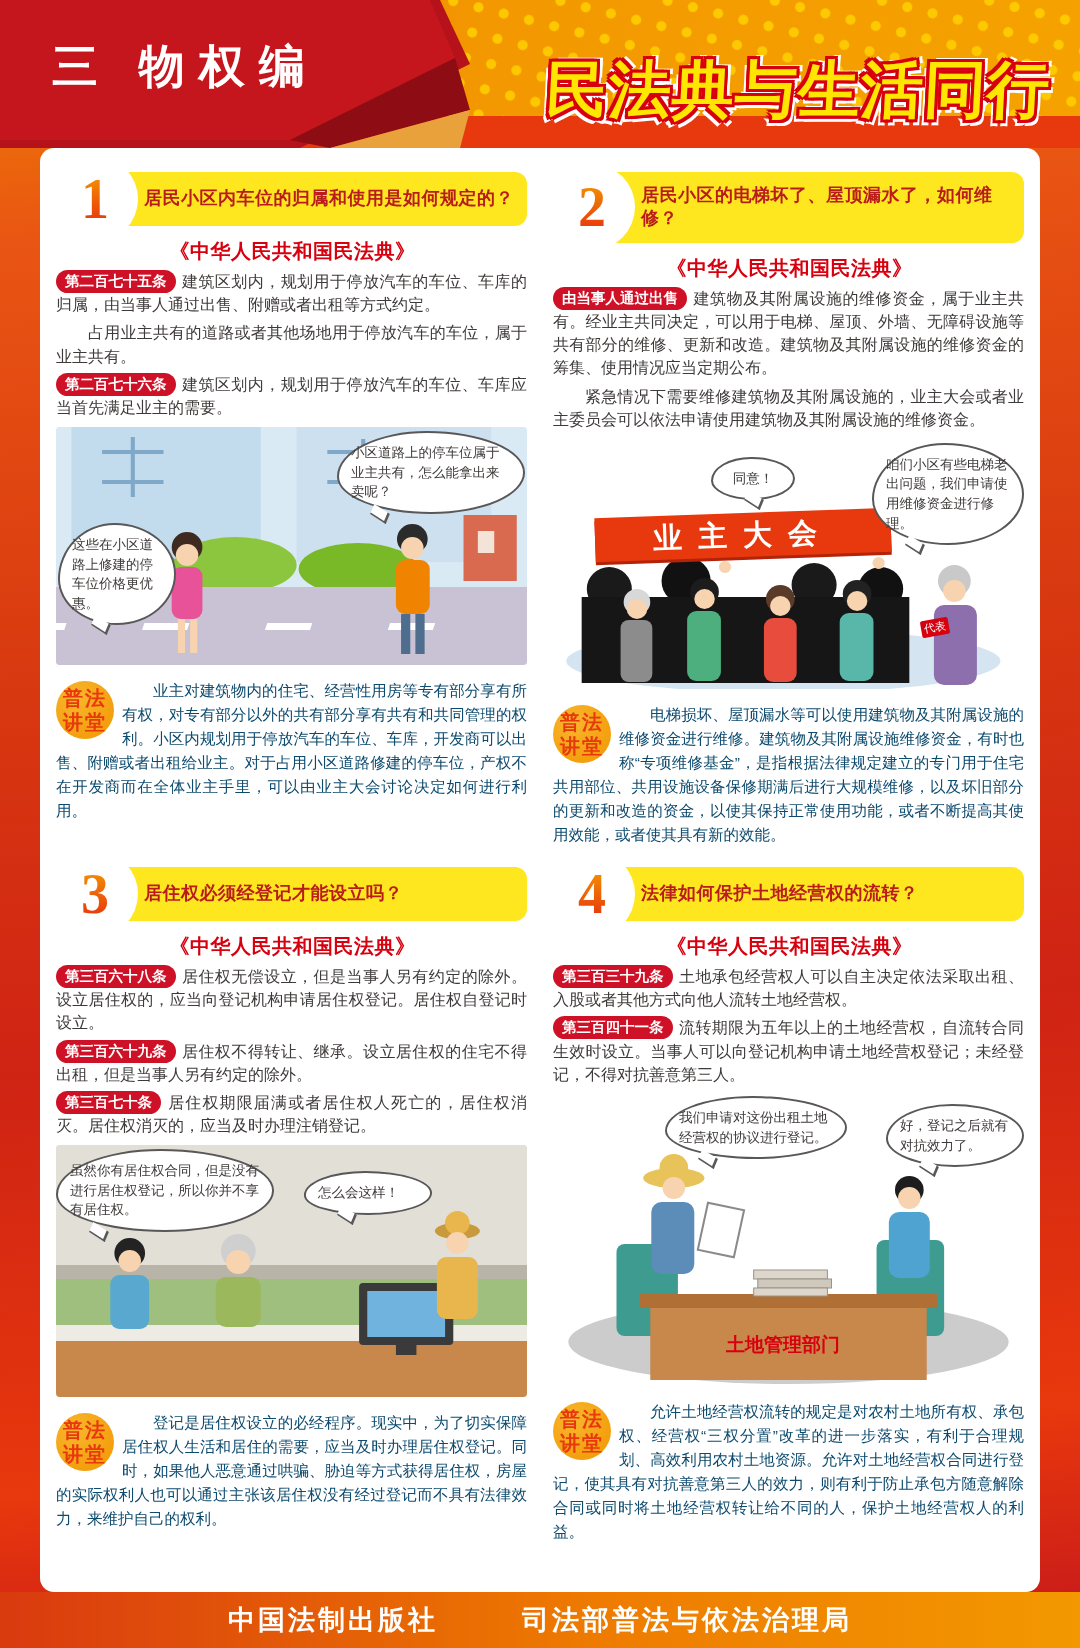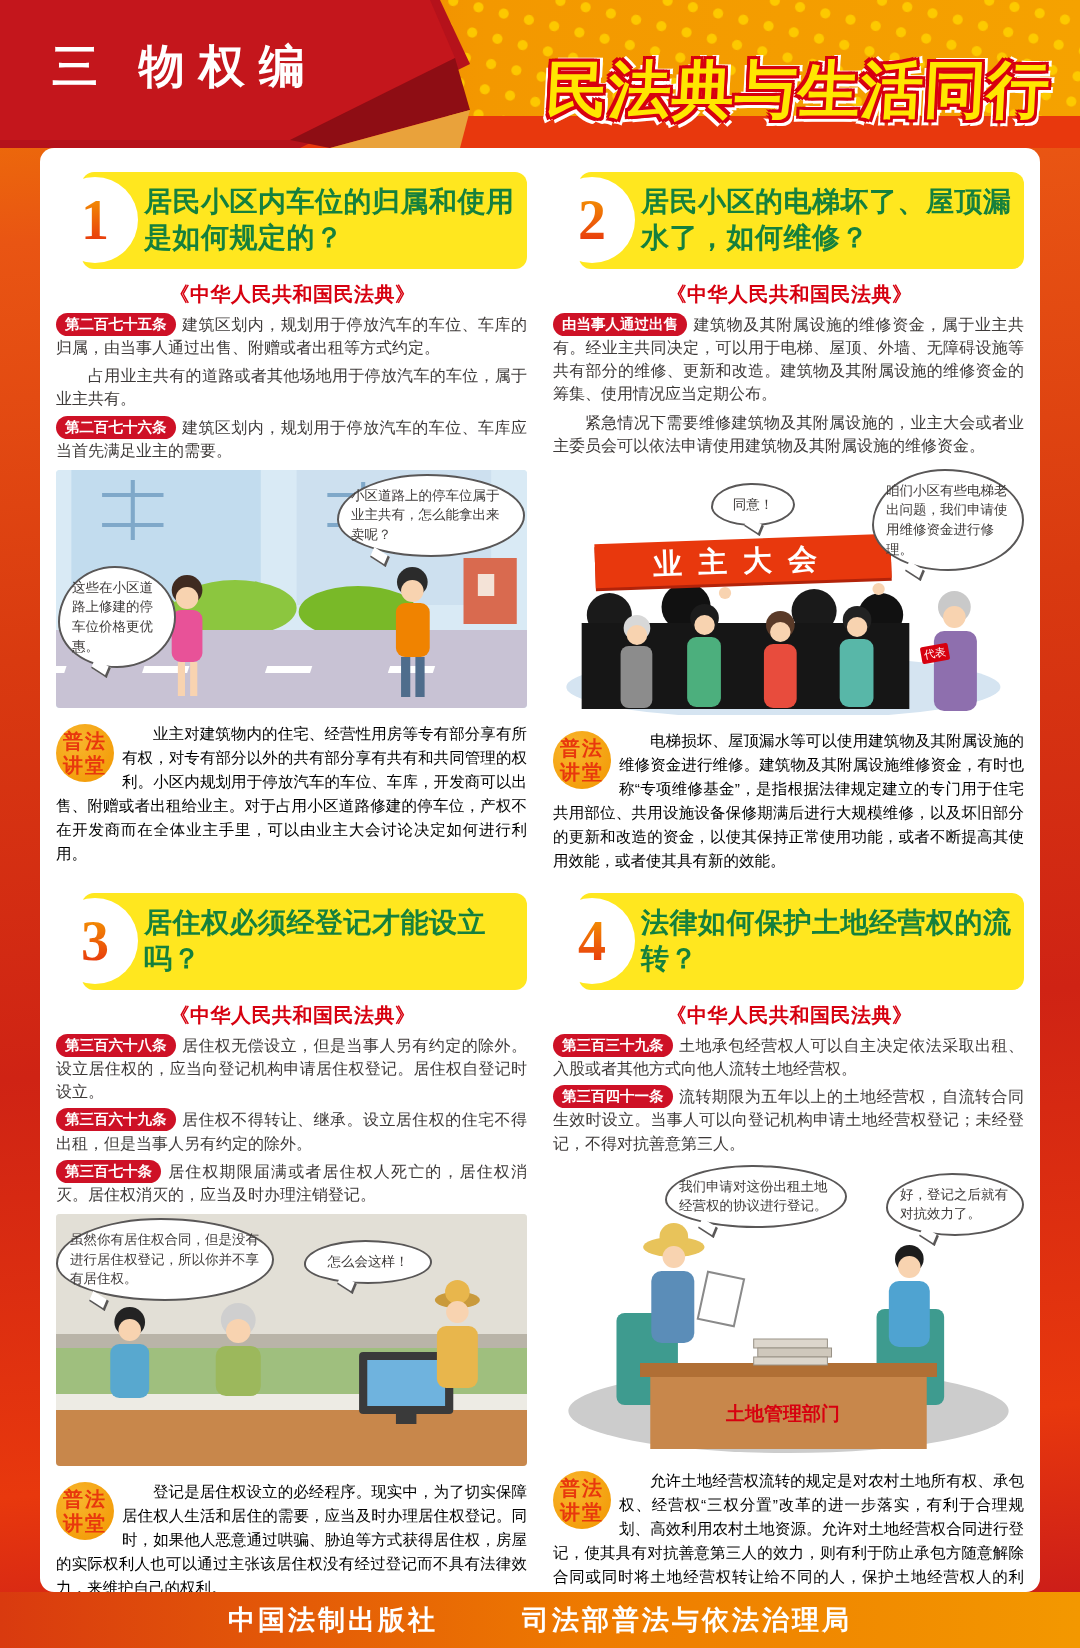--- a/index.html
+++ b/index.html
@@ -20,21 +20,21 @@
       -3px 0 0 #d7000f,3px 0 0 #d7000f,0 -3px 0 #d7000f,0 3px 0 #d7000f,
       5px 6px 0 #ffffff,-5px 6px 0 #ffffff,6px -4px 0 #ffffff;}
   
   .panel{position:absolute;left:40px;right:40px;top:148px;bottom:56px;background:#ffffff;
     border-radius:14px;padding:24px 16px 8px 16px;box-sizing:border-box;overflow:hidden;}
   .grid{display:grid;grid-template-columns:1fr 1fr;column-gap:26px;row-gap:20px;}
   
   .section{position:relative;}
   .sec-head{position:relative;background:#ffe71f;border-radius:12px;margin-left:26px;
     padding:12px 12px 12px 62px;min-height:30px;display:flex;align-items:center;}
-  .sec-title{font-size:28px;font-weight:bold;color:#15803d;line-height:1.3;letter-spacing:.5px;}
+  .sec-title{font-size:18px;font-weight:bold;color:#b91c1c;line-height:1.3;letter-spacing:.5px;}
   .num-circle{position:absolute;left:-30px;top:50%;transform:translateY(-50%);width:86px;height:86px;
     background:#ffffff;border-radius:50%;display:flex;align-items:center;justify-content:center;}
   .num{font-family:"Liberation Serif","DejaVu Serif",serif;font-weight:bold;font-size:56px;
     background:linear-gradient(180deg,#f5a200 0%,#e8380d 85%);-webkit-background-clip:text;
     background-clip:text;color:transparent;}
   .law{margin:12px 0 4px 2px;color:#d7000f;font-size:20px;font-weight:bold;letter-spacing:.5px;text-align:center;}
   .art{margin:5px 0;font-size:16px;color:#3e3a39;line-height:1.45;text-align:justify;}
   .art.indent{text-indent:2em;}
   .pill{display:inline-block;background:#ce1126;color:#ffffff;font-size:14.5px;font-weight:bold;
     line-height:23px;padding:0 9px;border-radius:13px;margin-right:6px;white-space:nowrap;vertical-align:1px;}
@@ -47,21 +47,21 @@
     border-right:2px solid #595757;border-bottom:2px solid #595757;transform:skewX(30deg) rotate(45deg);}
   .banner{position:absolute;background:#e8380d;color:#ffffff;text-align:center;font-weight:bold;
     transform:rotate(-2deg);box-shadow:0 3px 0 #b2230a;}
   .desk-sign{position:absolute;color:#d7000f;font-weight:bold;text-align:center;}
   .armband{position:absolute;background:#d7000f;color:#fff;font-size:11px;padding:1px 3px;transform:rotate(-10deg);border-radius:2px;}
   
   .lecture{margin-top:14px;}
   .lec-badge{float:left;width:58px;height:58px;border-radius:50%;margin:2px 8px 2px 0;
     background:radial-gradient(circle at 35% 30%,#f8b62d,#f29600);display:flex;flex-direction:column;
     align-items:center;justify-content:center;color:#e8380d;font-weight:bold;font-size:20px;line-height:1.2;letter-spacing:2px;}
-  .lec-text{font-size:15.5px;color:#000000;line-height:1.55;text-indent:2em;text-align:justify;}
+  .lec-text{font-size:15.5px;color:#0c4a6e;line-height:1.55;text-indent:2em;text-align:justify;}
   
   .footer{position:absolute;left:0;right:0;bottom:0;height:56px;
     background:linear-gradient(90deg,#d93a0f 0%,#ee7b00 55%,#f39800 100%);
     display:flex;align-items:center;justify-content:center;color:#ffffff;font-size:27px;font-weight:bold;letter-spacing:3px;}
   .footer span{margin:0 42px;}
   
   .c1{height:238px;background:#d9eaf5;}
   .c2{height:250px;background:#ffffff;}
   .c3{height:252px;background:#edebe4;}
   .c4{height:292px;background:#ffffff;}
@@ -220,21 +220,21 @@
             <rect x="156" y="132" width="44" height="50" rx="10" fill="#9cb85c"></rect>
             <circle cx="72" cy="108" r="15" fill="#232323"></circle>
             <circle cx="72" cy="116" r="11" fill="#f8d3b0"></circle>
             <rect x="53" y="130" width="38" height="54" rx="9" fill="#58a8cf"></rect>
             <ellipse cx="392" cy="86" rx="22" ry="8" fill="#c99a3c"></ellipse>
             <circle cx="392" cy="78" r="12" fill="#e8b64c"></circle>
             <circle cx="392" cy="98" r="11" fill="#f8d3b0"></circle>
             <rect x="372" y="112" width="40" height="62" rx="9" fill="#e8b64c"></rect>
           </svg>
           <div class="bubble" style="left:0;top:4px;width:218px;">虽然你有居住权合同，但是没有进行居住权登记，所以你并不享有居住权。</div>
-          <div class="bubble" style="left:248px;top:26px;width:128px;text-align:center;">怎么会这样！</div>
+          <div class="bubble" style="left:248px;top:26px;width:128px;text-align:left;">怎么会这样！</div>
         </div>
 
         <div class="lecture">
           <div class="lec-badge">
             <span>普法</span>
             <span>讲堂</span>
           </div>
           <div class="lec-text">登记是居住权设立的必经程序。现实中，为了切实保障居住权人生活和居住的需要，应当及时办理居住权登记。同时，如果他人恶意通过哄骗、胁迫等方式获得居住权，房屋的实际权利人也可以通过主张该居住权没有经过登记而不具有法律效力，来维护自己的权利。</div>
         </div>
       </div>

